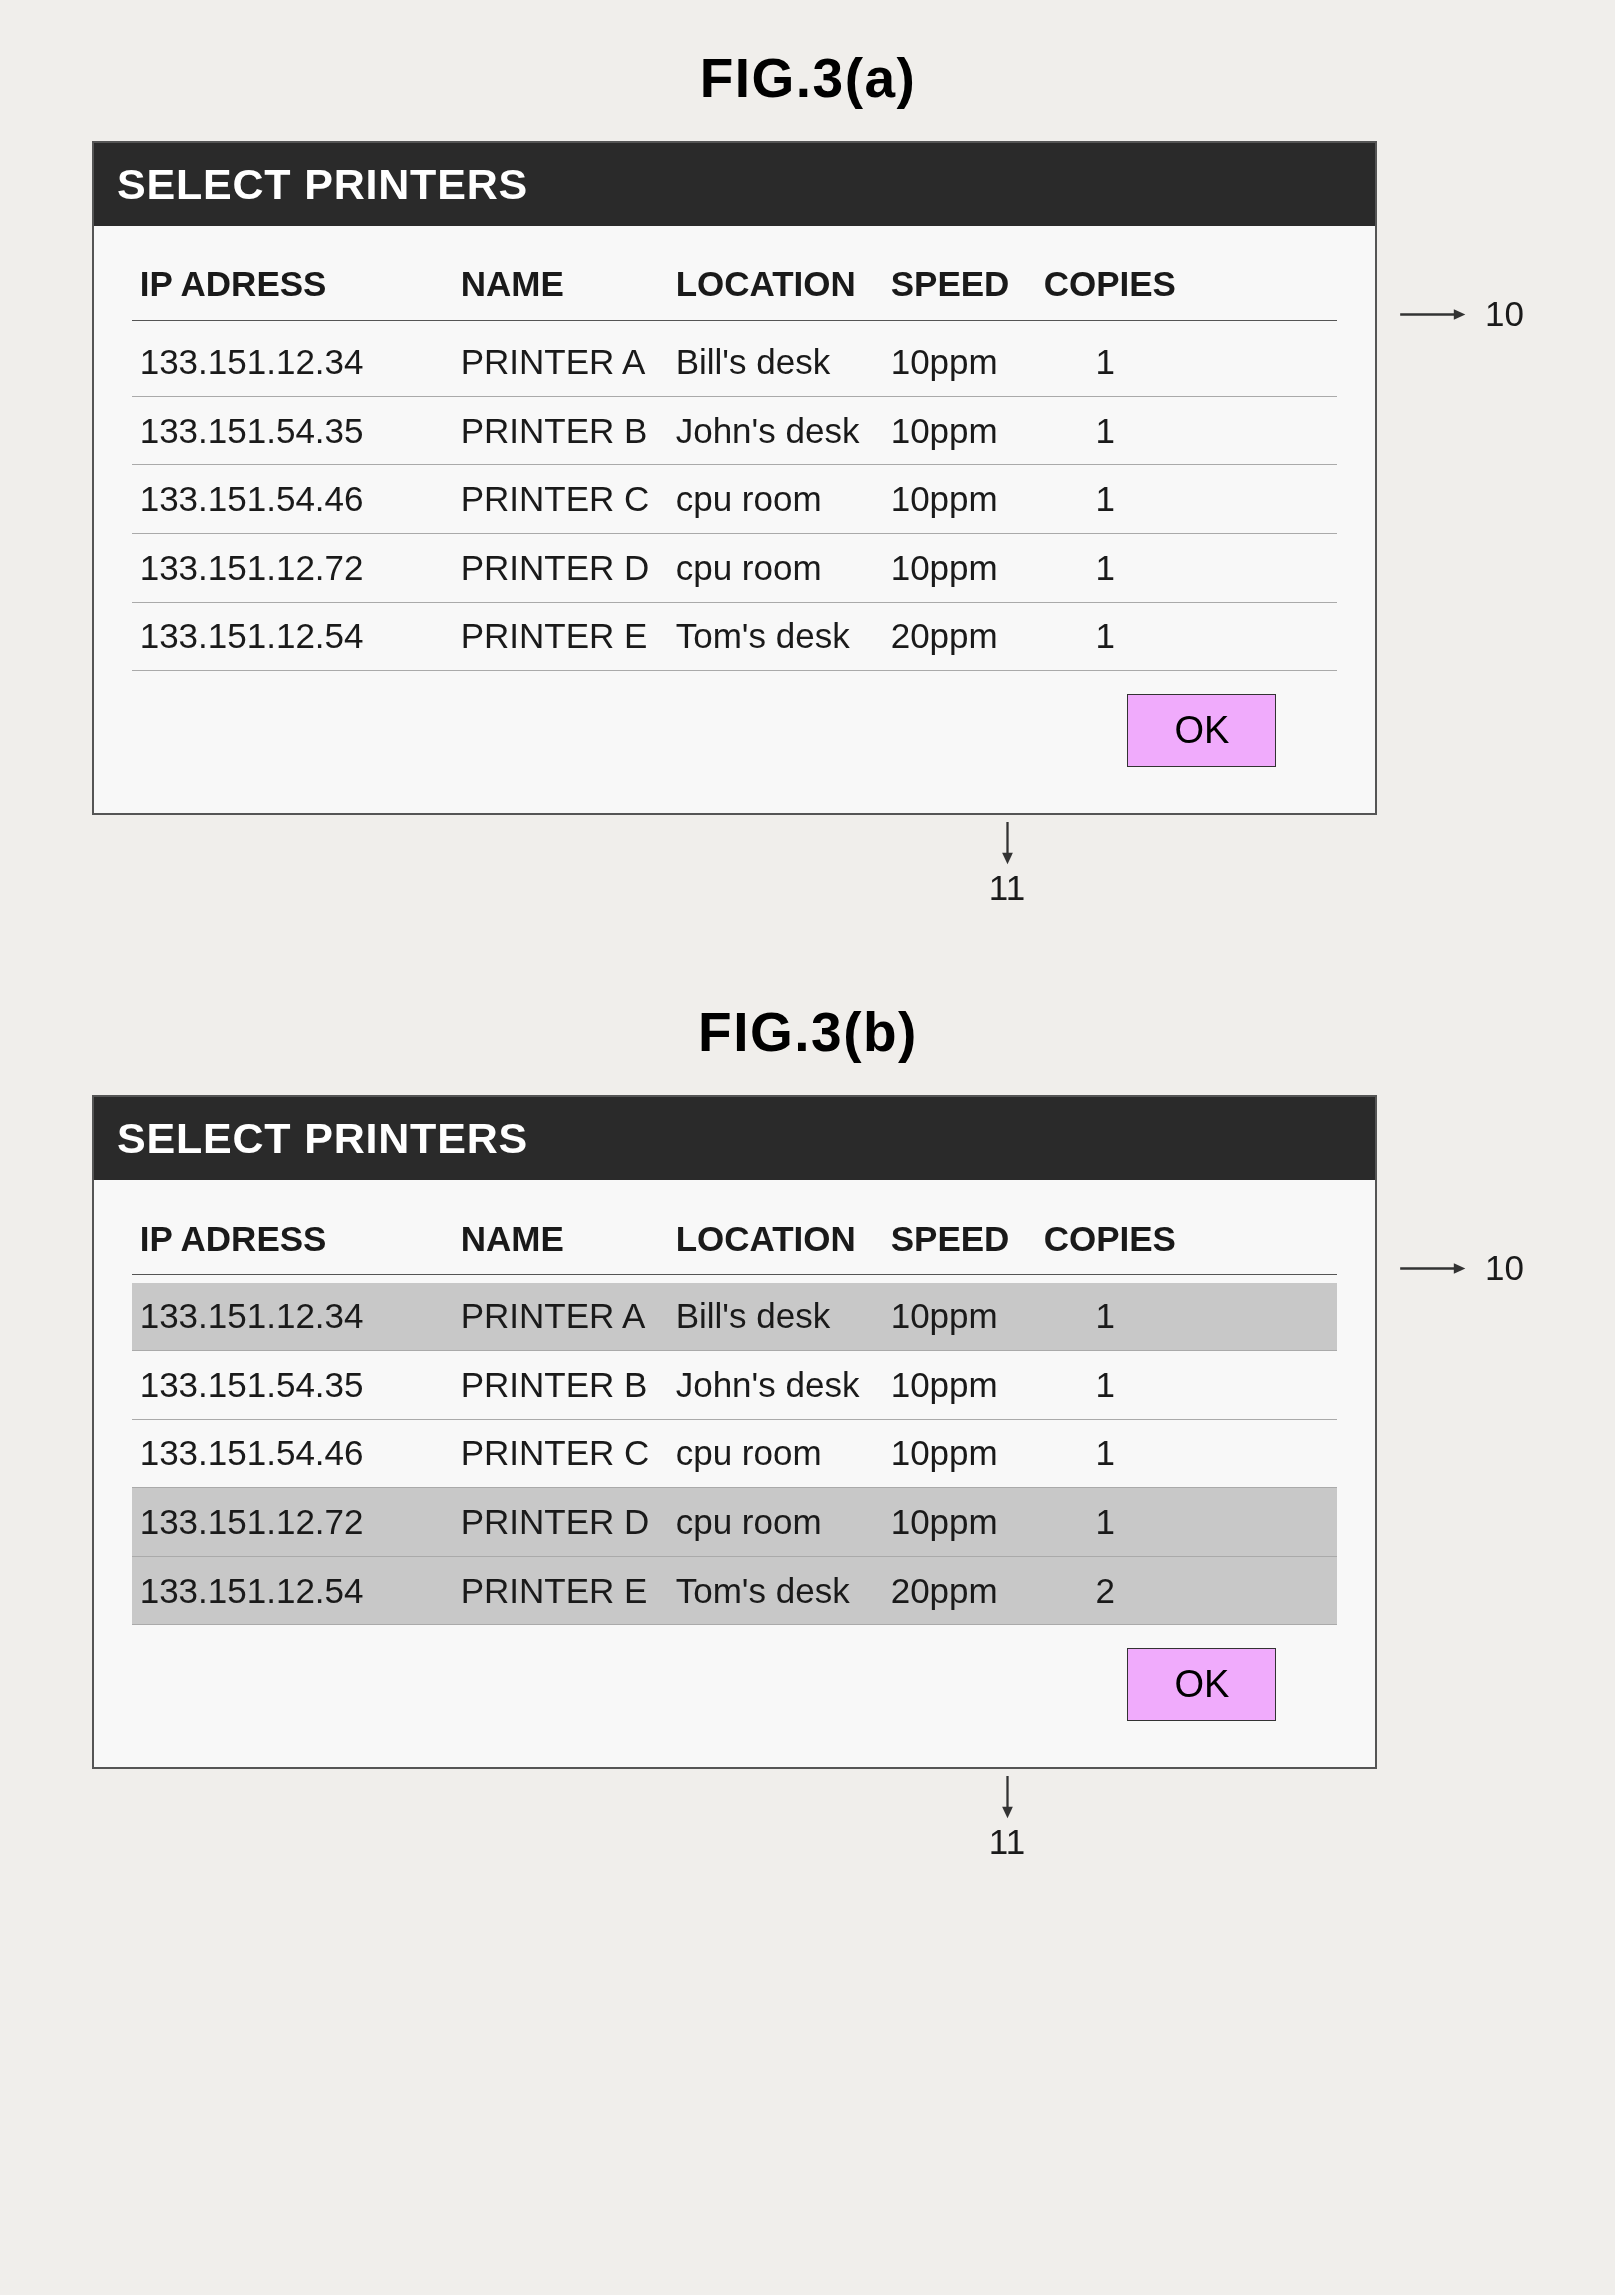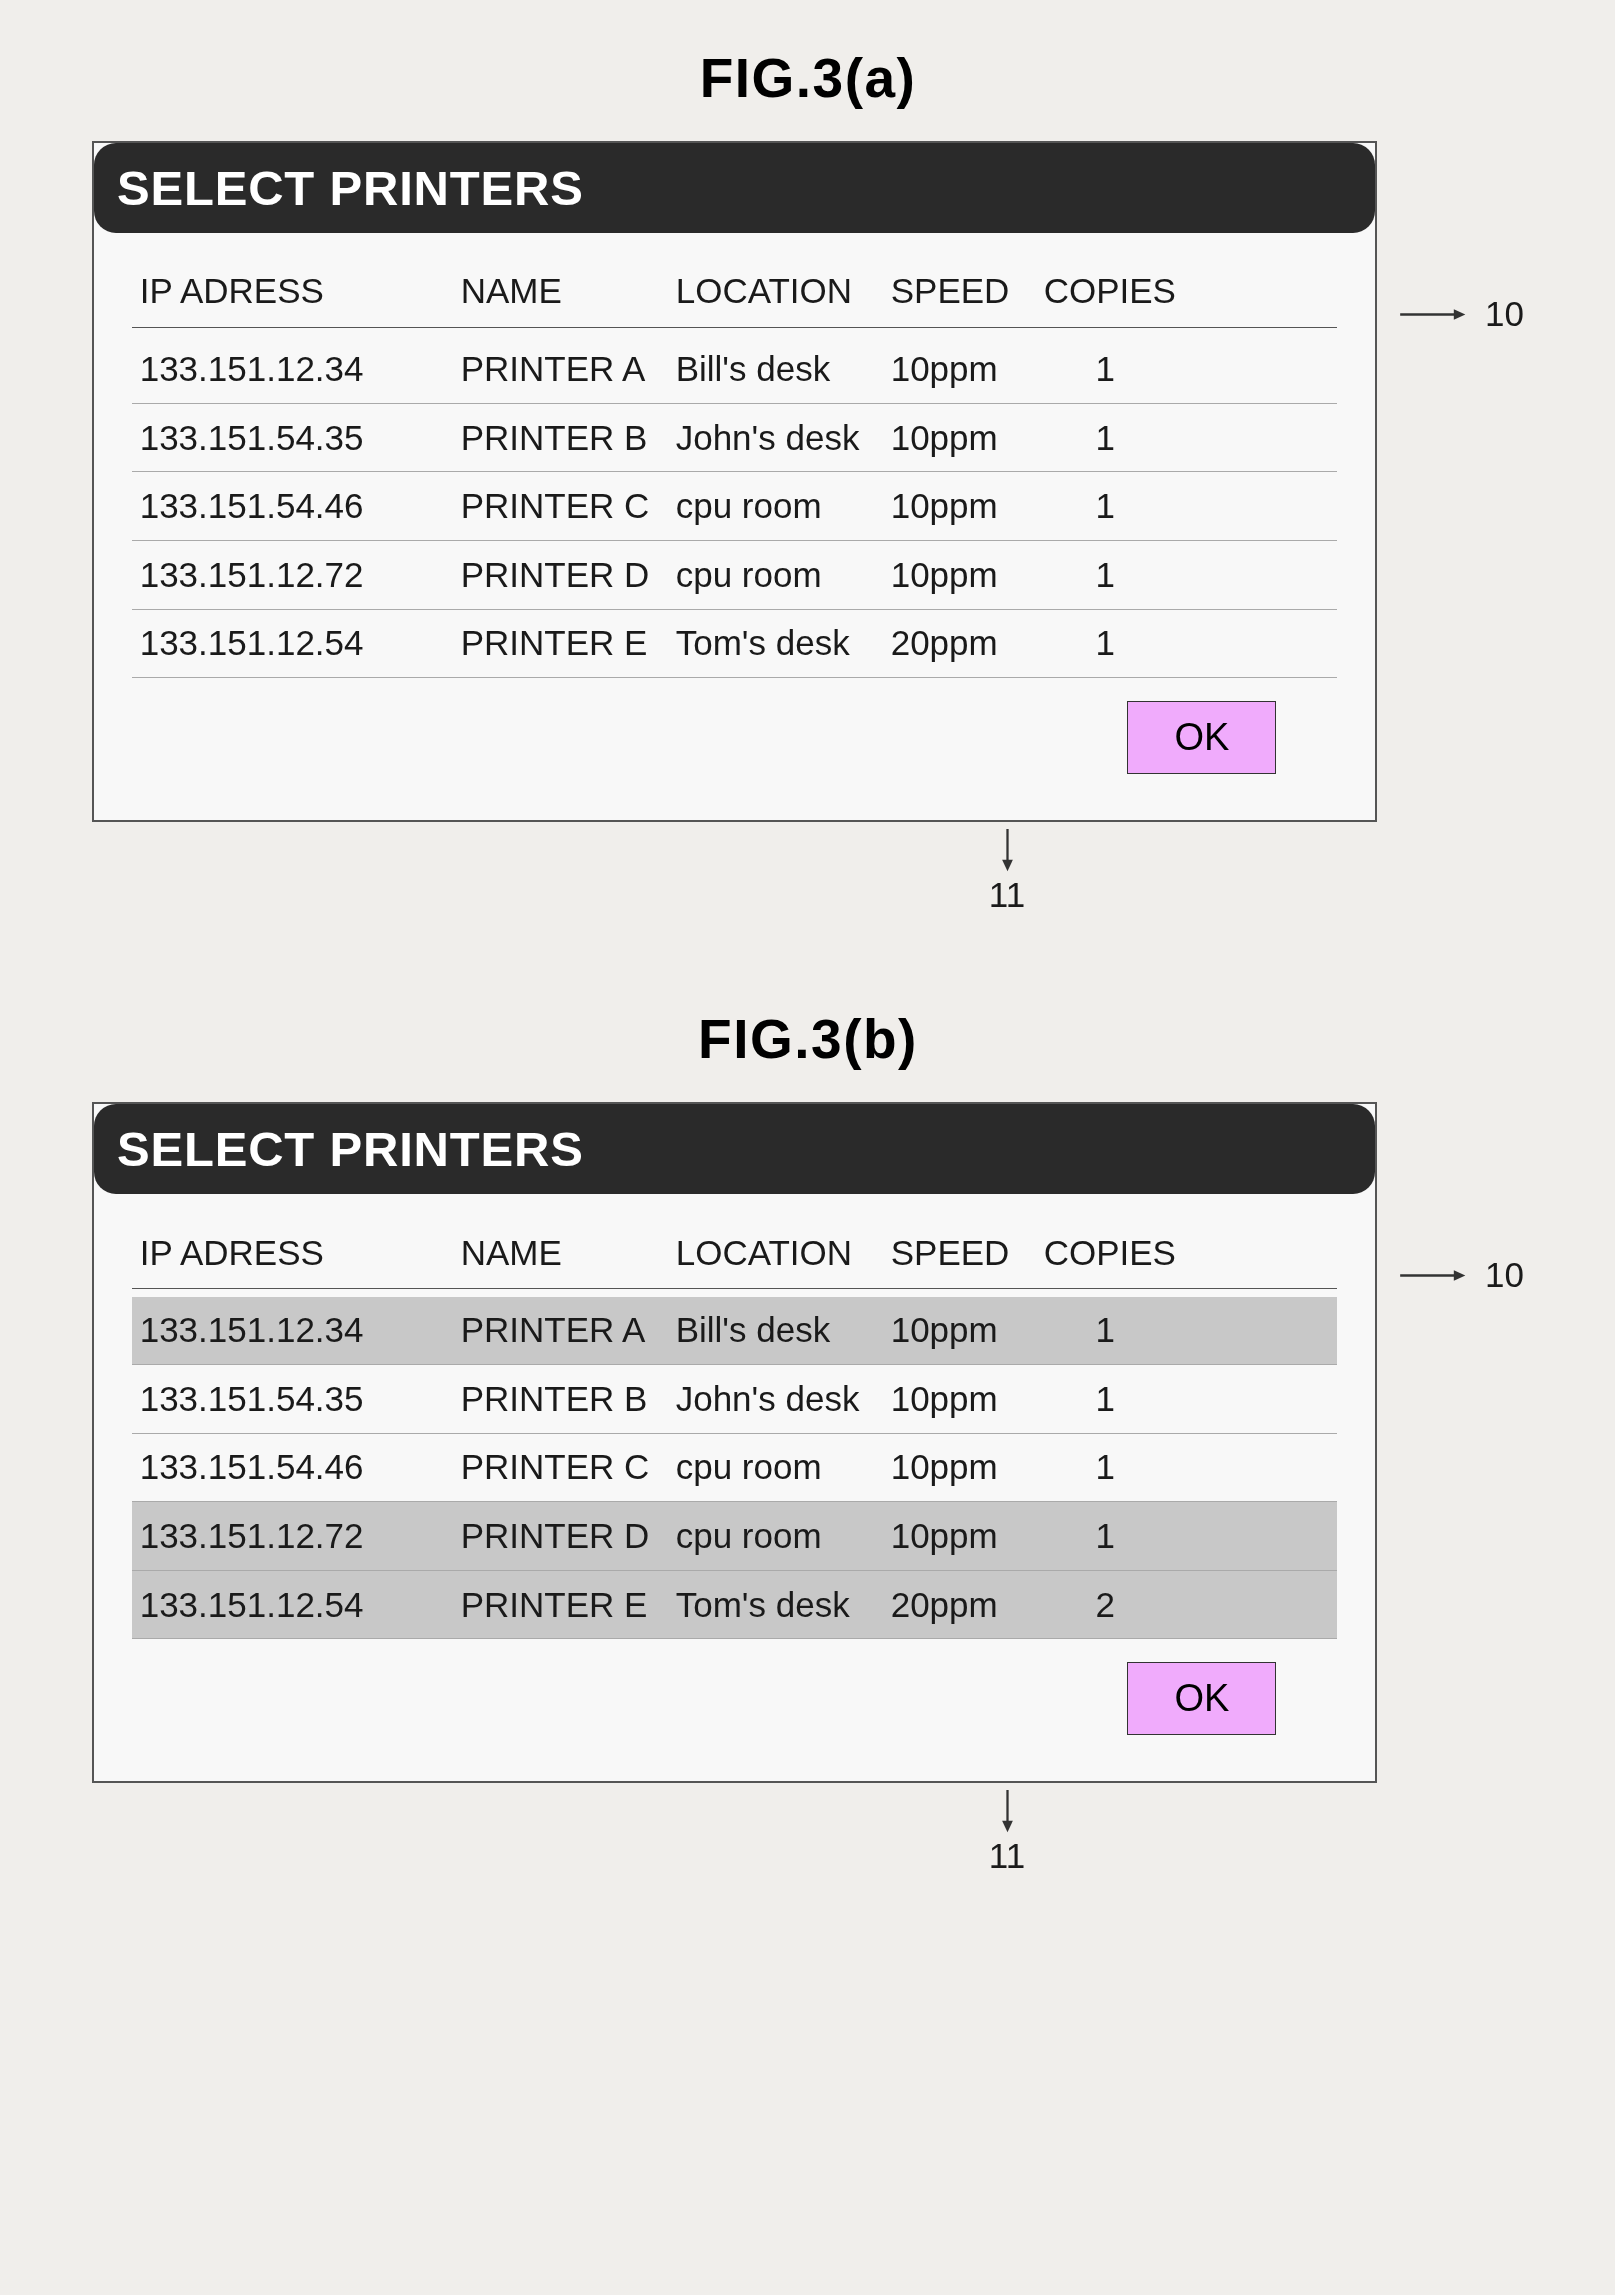--- a/index.html
+++ b/index.html
@@ -34,38 +34,38 @@
       border: 2.3px solid #555;
       background-color: #f8f8f8;
       width: 1303px;
       margin: 0 auto;
     }
 
     .dialog-header {
       background-color: #2a2a2a;
       color: #ffffff;
       padding: 17px 23px;
-      font-size: 49px;
+      font-size: 43px;
       font-weight: bold;
       letter-spacing: 0.8px;
-      border-radius: 22px;
     }
 
     .dialog-body {
       padding: 23px 38px 38px 38px;
     }
 
     .column-headers {
       display: flex;
       align-items: center;
       padding: 15.3px 7.7px;
       font-size: 35px;
       color: #1a1a1a;
       border-bottom: 1.5px solid #555;
       margin-bottom: 7.7px;
+      font-weight: bold;
     }
 
     .col-ip {
       width: 276px;
     }
     .col-name {
       width: 215px;
       margin-left: 45px;
     }
     .col-location {

